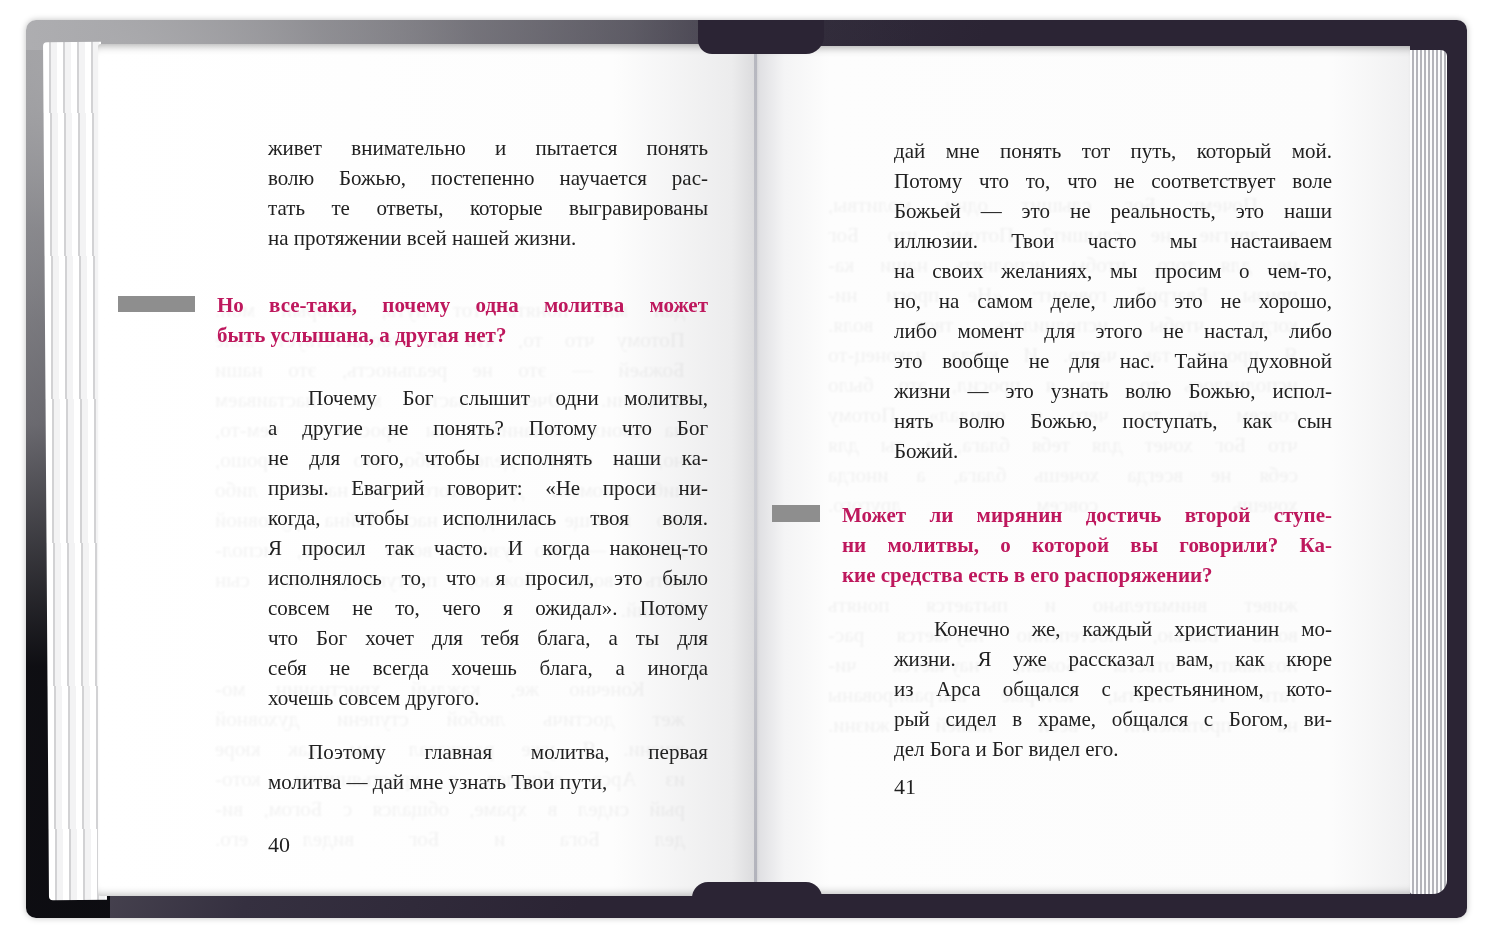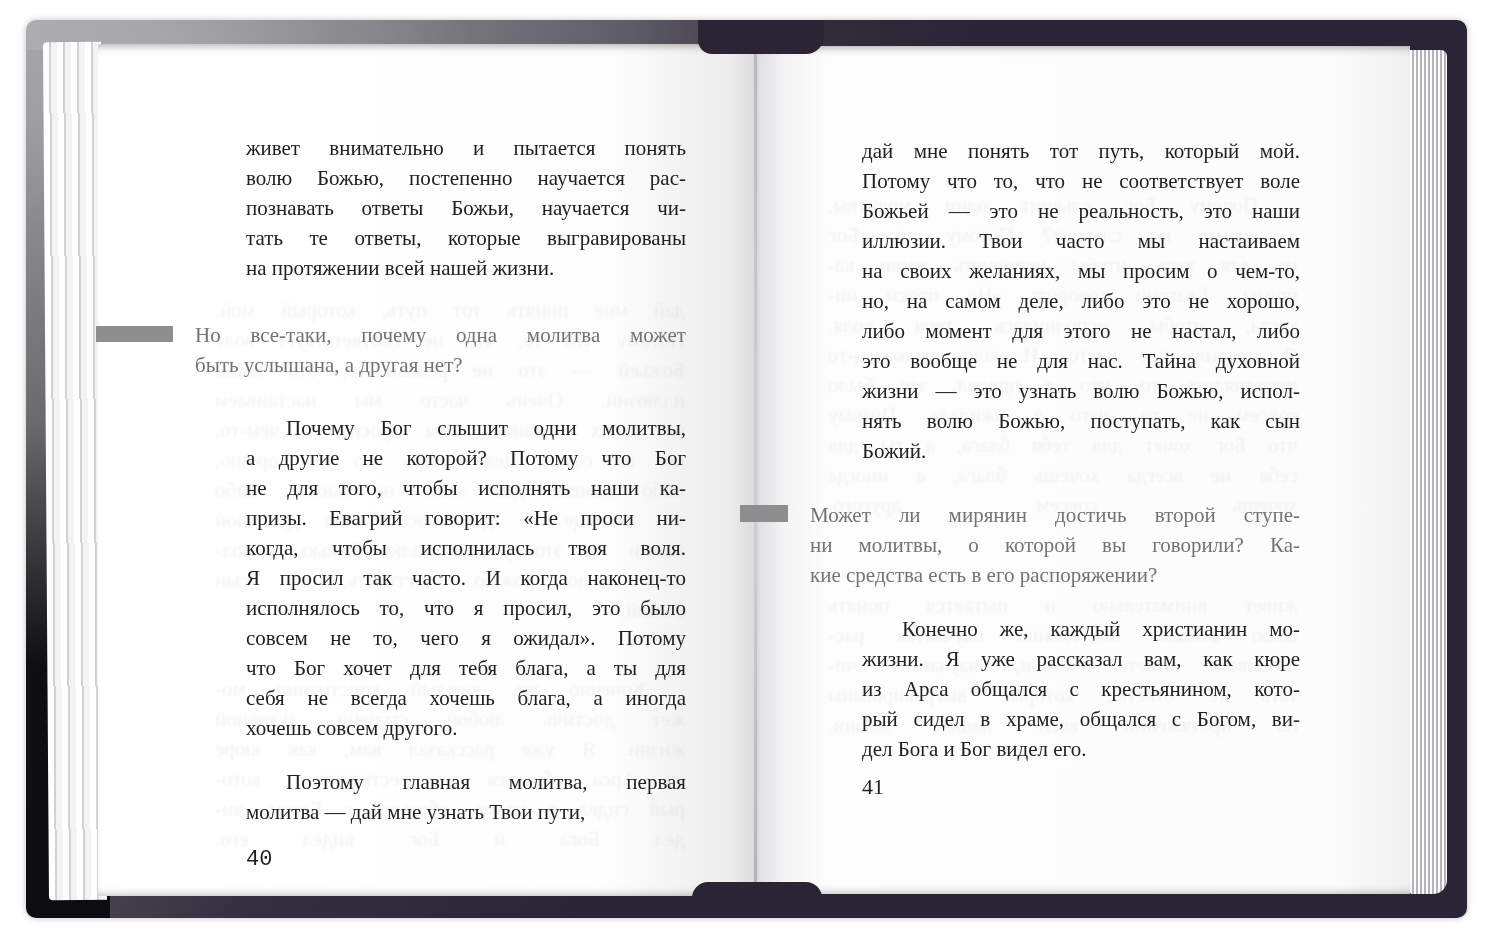--- a/index.html
+++ b/index.html
@@ -50,33 +50,33 @@
   }
   .gutter-line{
     position:absolute;left:754px;top:46px;width:3px;height:848px;opacity:.75;
     background:linear-gradient(to bottom,#a9aab4,#c9cad2 40%,#c9cad2 60%,#a3a4af);
   }
   
   .text-col{
     position:absolute;color:var(--text);font-size:21px;line-height:30px;
     font-family:"Liberation Serif","DejaVu Serif",serif;
   }
-  .text-col.left-col{left:246px;top:133px;width:440px;}
-  .text-col.right-col{left:862px;top:136px;width:438px;}
+  .text-col.left-col{left:268px;top:133px;width:440px;}
+  .text-col.right-col{left:894px;top:136px;width:438px;}
   .jline{text-align:justify;text-align-last:justify;white-space:normal;}
   .jline.lastline{text-align-last:left;}
   .jline.indent{text-indent:40px;margin-top:24px;}
-  .question{position:relative;font-weight:normal;color:#737373;}
+  .question{position:relative;font-weight:bold;color:#be185d;}
   .left-col .question{margin-left:-51px;width:491px;margin-top:37px;margin-bottom:33px;}
   .right-col .question{margin-left:-52px;width:490px;margin-top:34px;margin-bottom:24px;}
   .qmarker{position:absolute;background:var(--marker);}
   .left-col .qmarker{left:-99px;top:6px;width:77px;height:16px;}
   .right-col .qmarker{left:-70px;top:5px;width:48px;height:17px;}
   .page-number{font-size:22px;color:#1f1f1f;}
-  .left-col .page-number{margin-top:18px;font-family:Liberation Mono, monospace;}
+  .left-col .page-number{margin-top:33px;}
   .right-col .page-number{margin-top:8px;}
   
   .ghost{
     position:absolute;width:470px;transform:scaleX(-1);filter:blur(1.2px);opacity:.05;
     color:#000;font-size:21px;line-height:30px;pointer-events:none;
   }
   .ghost .jline{text-align:justify;text-align-last:justify;}
 </style>
 </head>
 <body>
@@ -133,34 +133,33 @@
       <div class="jline">волю Божью, постепенно научается рас-</div>
       <div class="jline">познавать ответы Божьи, научается чи-</div>
       <div class="jline">тать те ответы, которые выгравированы</div>
       <div class="jline lastline">на протяжении всей нашей жизни.</div>
     </div>
 
   <div class="text-col left-col">
     <div class="para">
         <div class="jline">живет внимательно и пытается понять</div>
         <div class="jline">волю Божью, постепенно научается рас-</div>
-        <div class="jline">познавать ответы Божьи, научается чи-</div>
         <div class="jline">тать те ответы, которые выгравированы</div>
         <div class="jline lastline">на протяжении всей нашей жизни.</div>
       </div>
     <div class="question">
       <div class="qmarker"></div>
       <div>
           <div class="jline">Но все-таки, почему одна молитва может</div>
           <div class="jline lastline">быть услышана, а другая нет?</div>
         </div>
     </div>
     <div class="para">
         <div class="jline indent">Почему Бог слышит одни молитвы,</div>
-        <div class="jline">а другие не которой? Потому что Бог</div>
+        <div class="jline">а другие не понять? Потому что Бог</div>
         <div class="jline">не для того, чтобы исполнять наши ка-</div>
         <div class="jline">призы. Евагрий говорит: «Не проси ни-</div>
         <div class="jline">когда, чтобы исполнилась твоя воля.</div>
         <div class="jline">Я просил так часто. И когда наконец-то</div>
         <div class="jline">исполнялось то, что я просил, это было</div>
         <div class="jline">совсем не то, чего я ожидал». Потому</div>
         <div class="jline">что Бог хочет для тебя блага, а ты для</div>
         <div class="jline">себя не всегда хочешь блага, а иногда</div>
         <div class="jline lastline">хочешь совсем другого.</div>
       </div>

